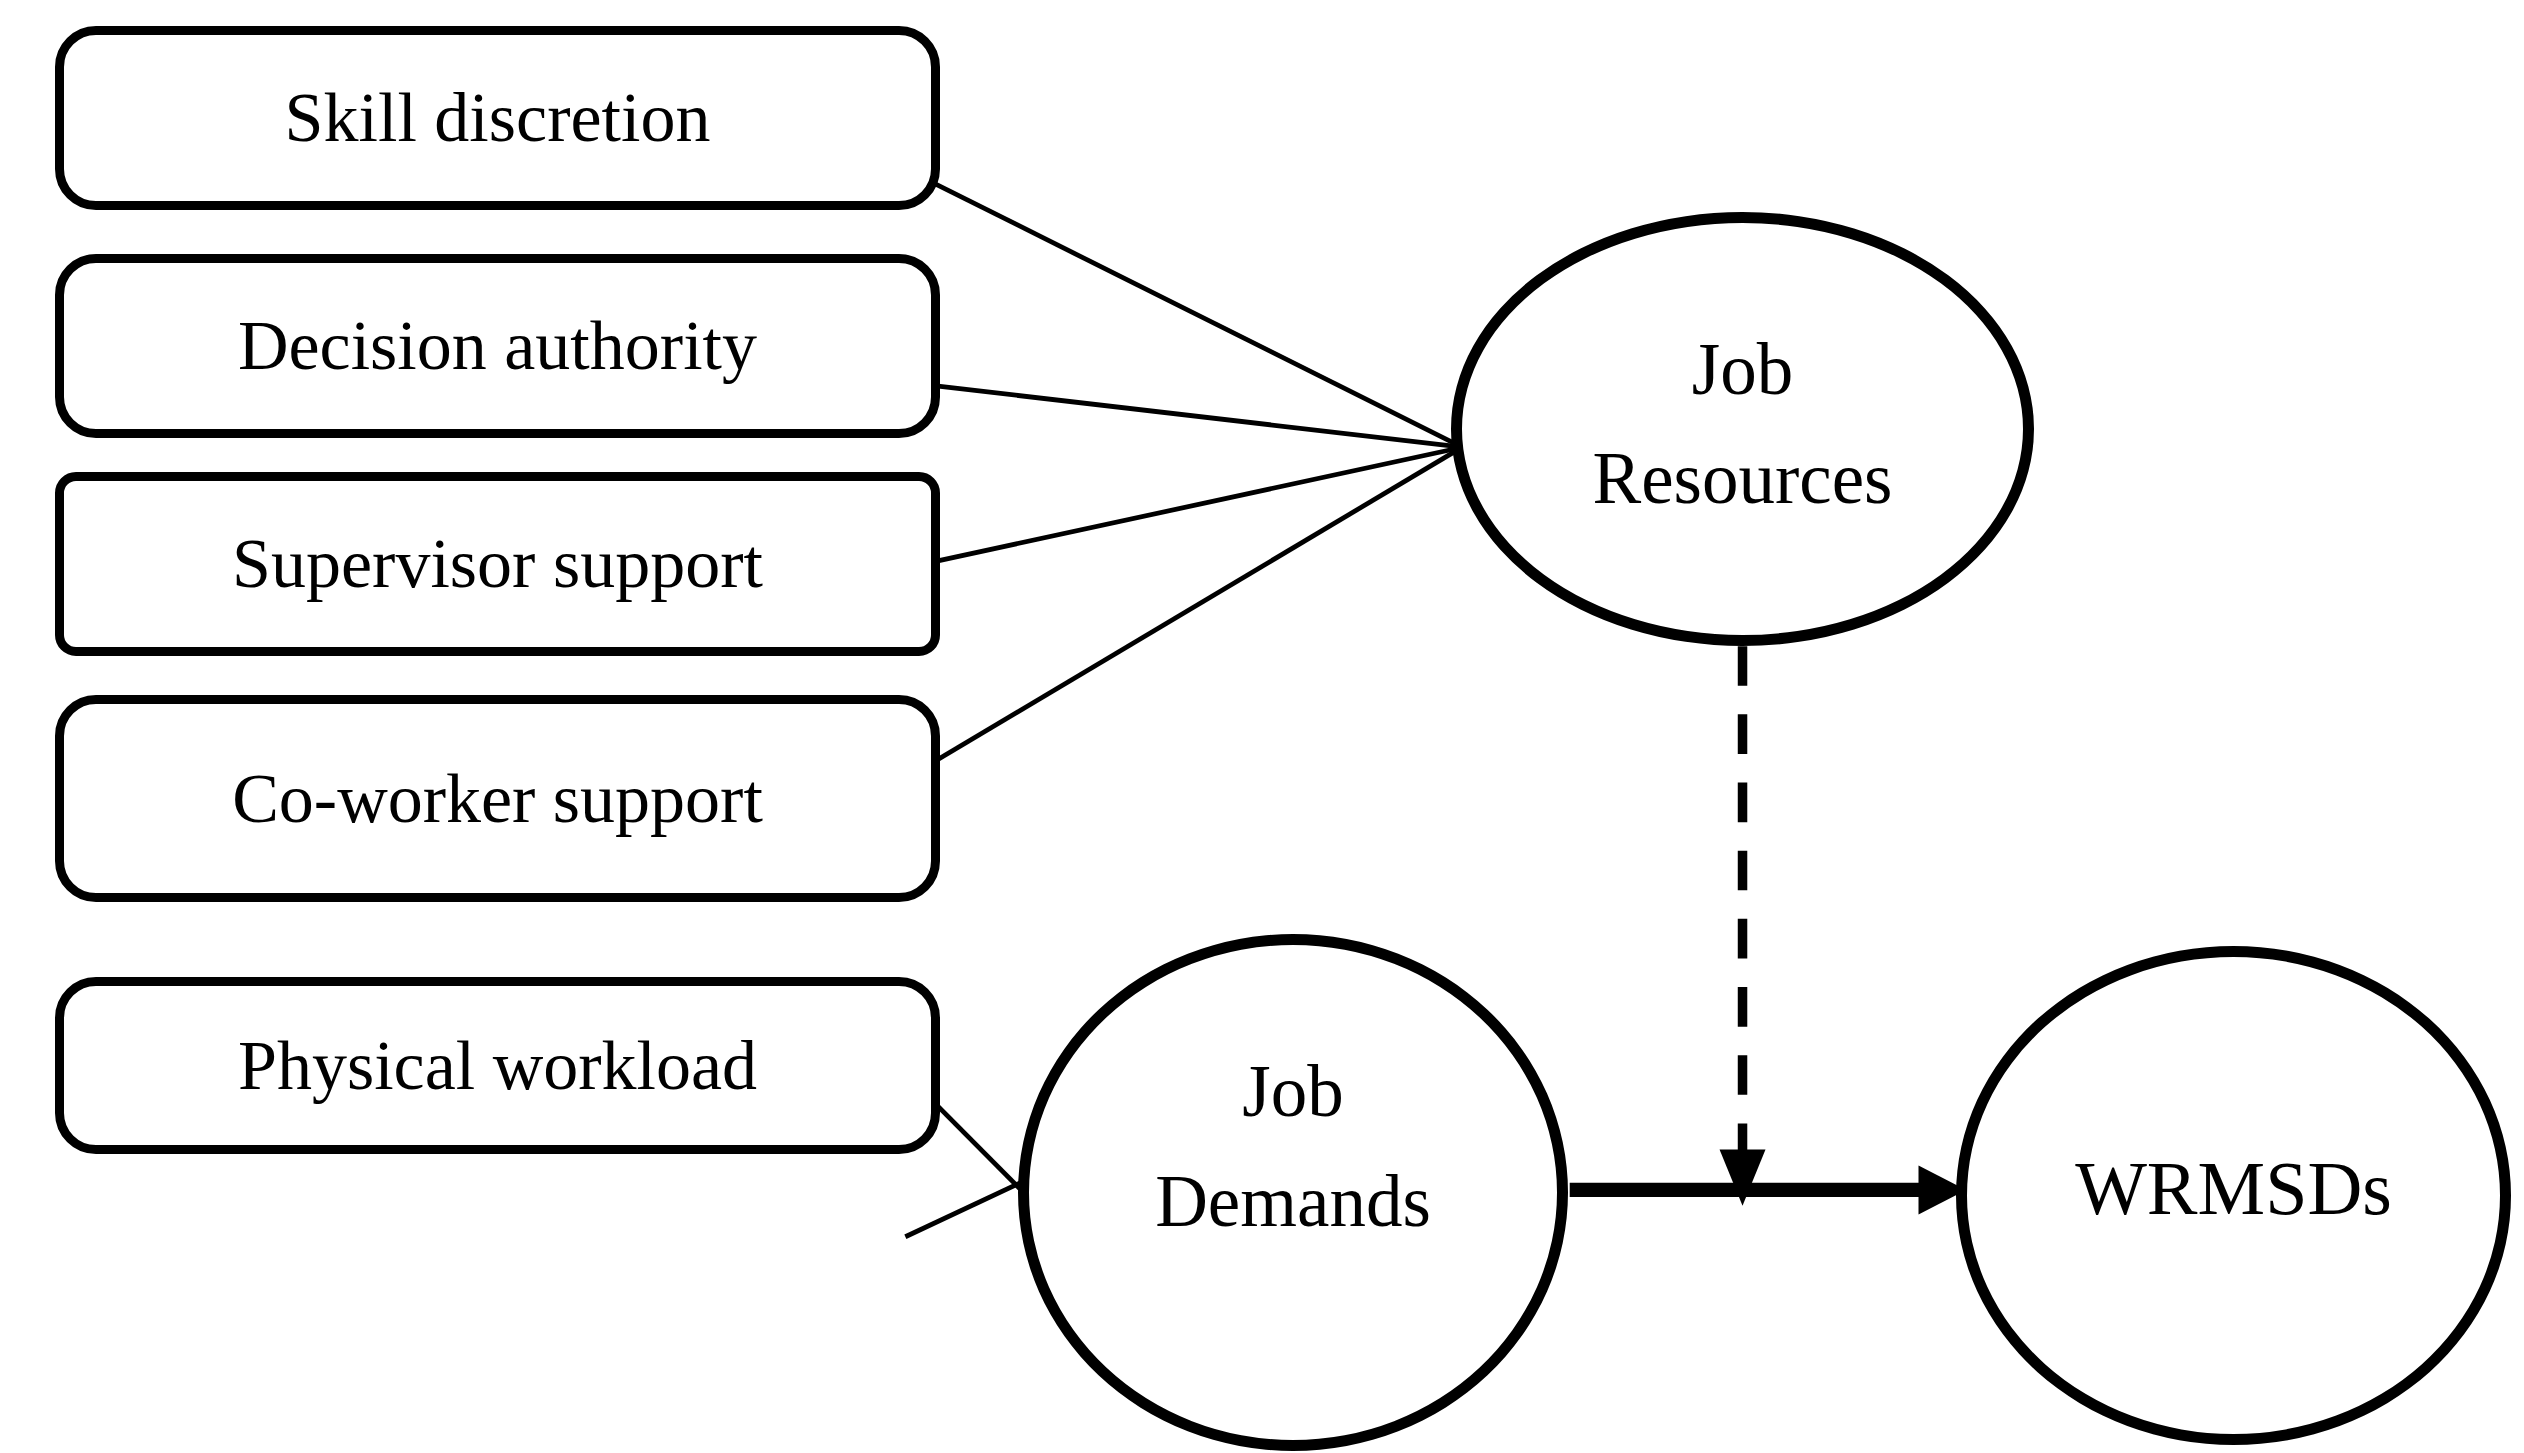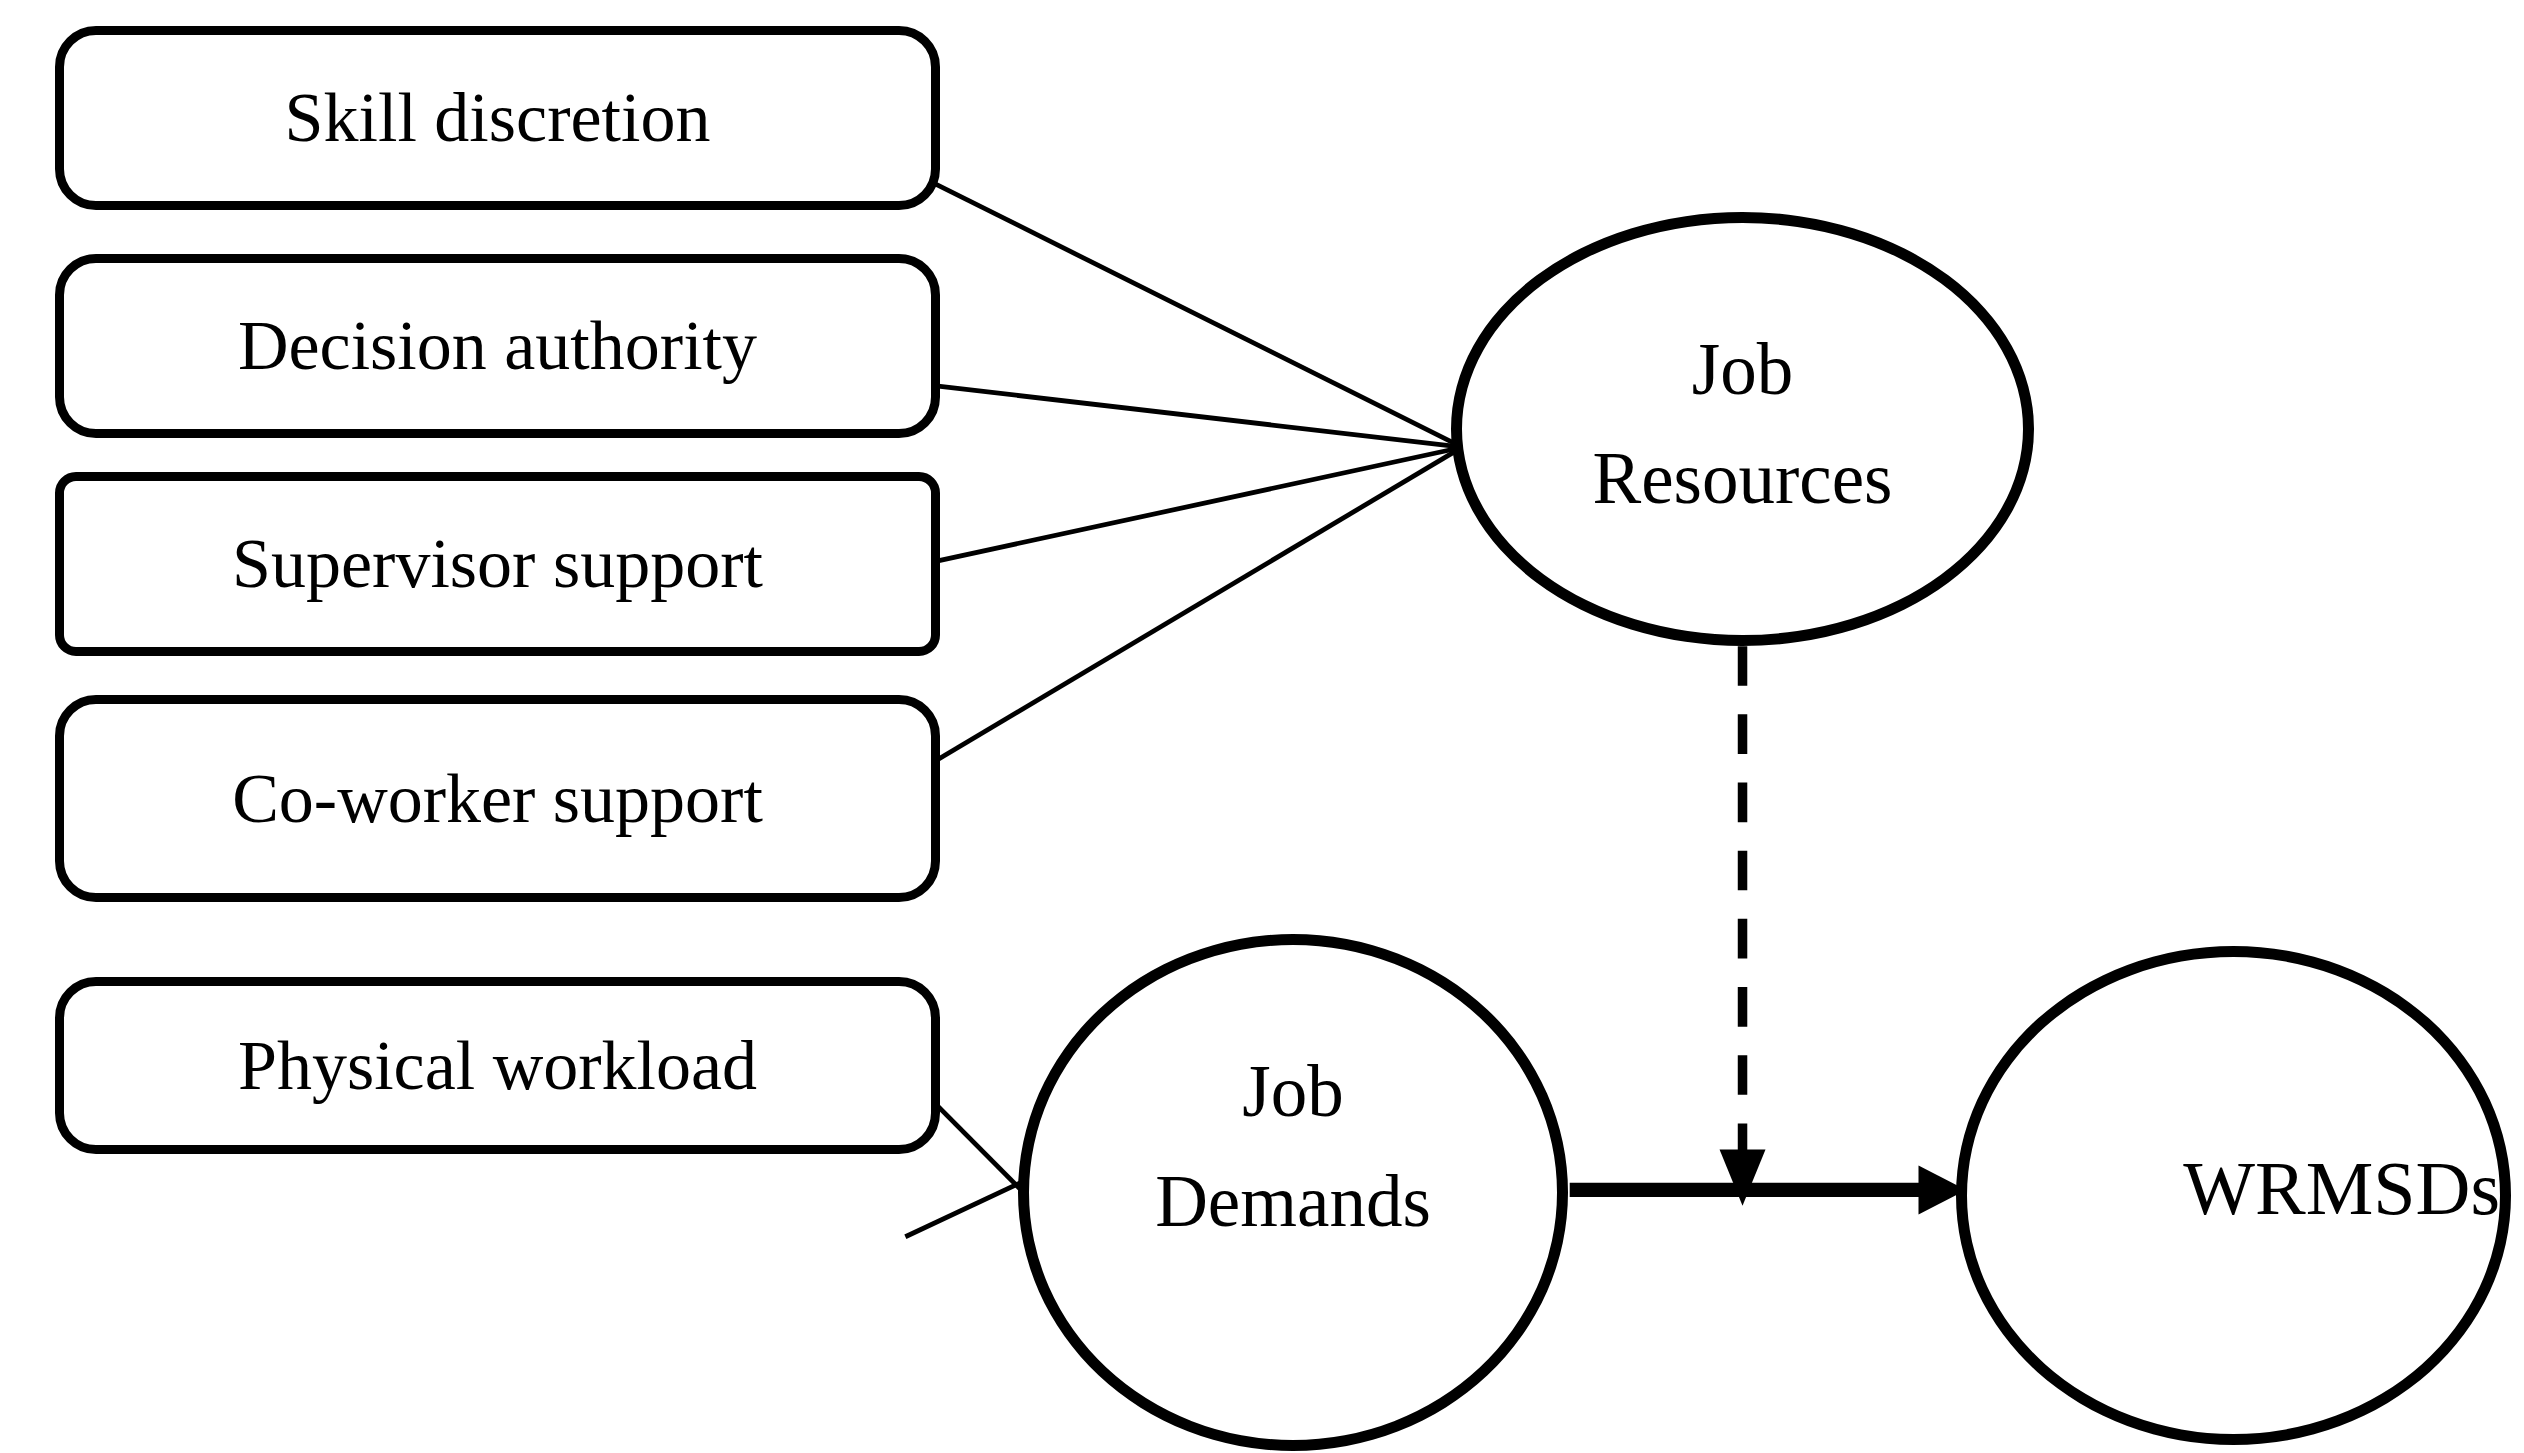--- a/index.html
+++ b/index.html
@@ -51,21 +51,21 @@
     font-weight: normal;
     font-size: 73px;
     line-height: 1.5;
     text-align: center;
     white-space: nowrap;
   }
   .ellipse.job-resources { left: 1451px; top: 212px; width: 583px; height: 434px; }
   .ellipse.job-resources .lines { transform: translateY(-5.5px); }
   .ellipse.job-demands  { left: 1018px; top: 934px; width: 550px; height: 517px; }
   .ellipse.job-demands .lines { transform: translateY(-46px); }
-  .ellipse.wrmsds { left: 1956px; top: 946px; width: 555px; height: 499px; font-size: 76px; align-items: flex-end; }
+  .ellipse.wrmsds { left: 1956px; top: 946px; width: 555px; height: 499px; font-size: 76px; }
   .ellipse.wrmsds .lines { transform: translateY(-8px); }
   .box.b1 { top: 26px;   height: 184px; }
   .box.b2 { top: 254px;  height: 184px; }
   .box.b3 { top: 472px;  height: 184px; border-radius: 21px; }
   .box.b4 { top: 695px;  height: 207px; }
   .box.b5 { top: 977px; height: 177px; }
   .box.b6 { top: 1189px; height: 188px; }
 </style>
 </head>
 <body>

